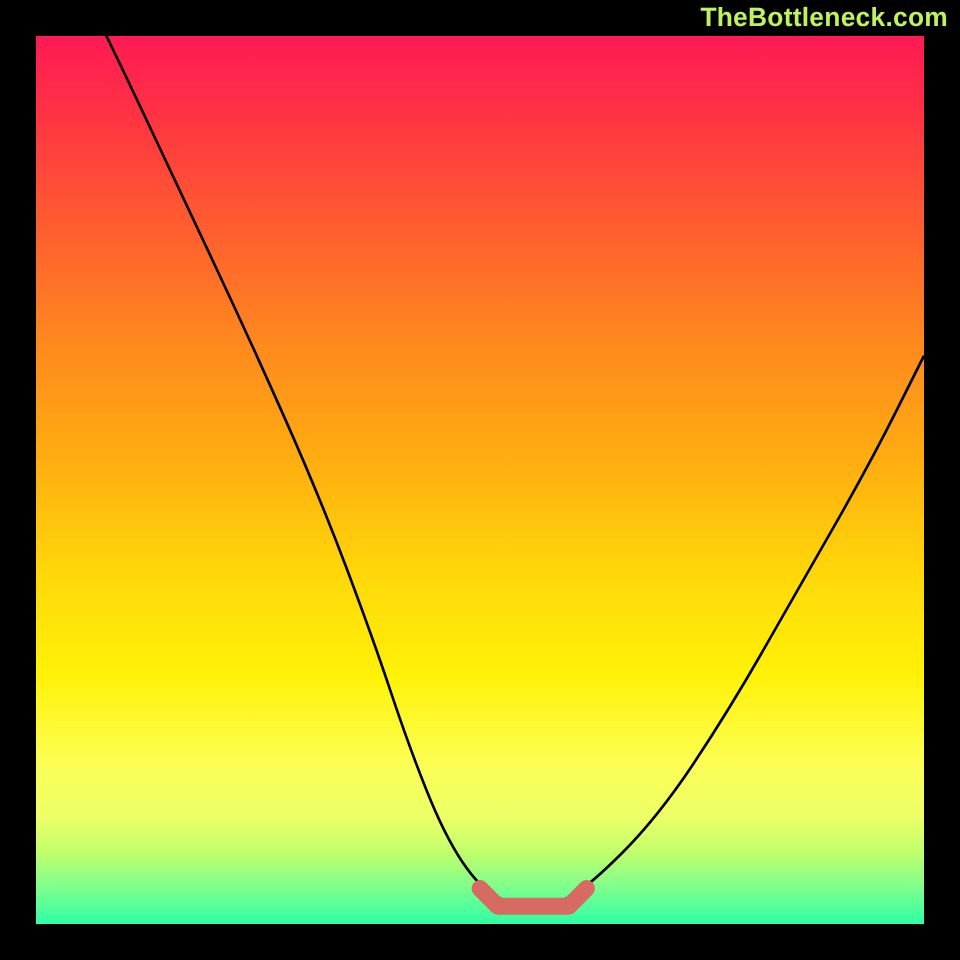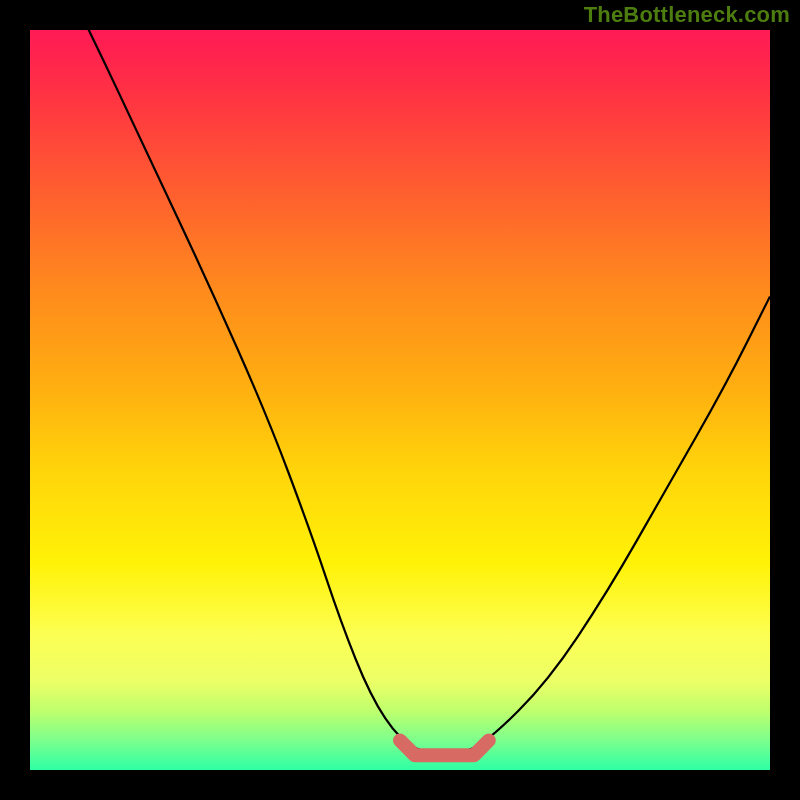--- a/index.html
+++ b/index.html
@@ -16,21 +16,21 @@
     height: 800px;
     background: #000;
   }
   .watermark {
     position: absolute;
     top: 2px;
     right: 10px;
     font-family: Arial, Helvetica, sans-serif;
     font-size: 22px;
     font-weight: bold;
-    color: #4d7c0f;
+    color: #bef264;
     letter-spacing: 0.2px;
     z-index: 5;
   }
   .plot {
     position: absolute;
     left: 30px;
     top: 30px;
     width: 740px;
     height: 740px;
     overflow: hidden;

